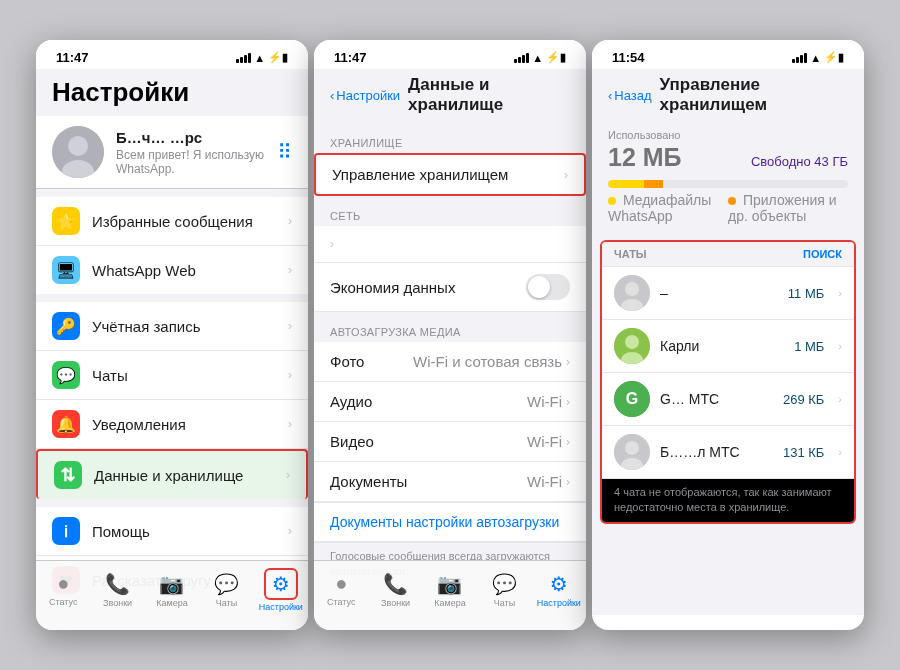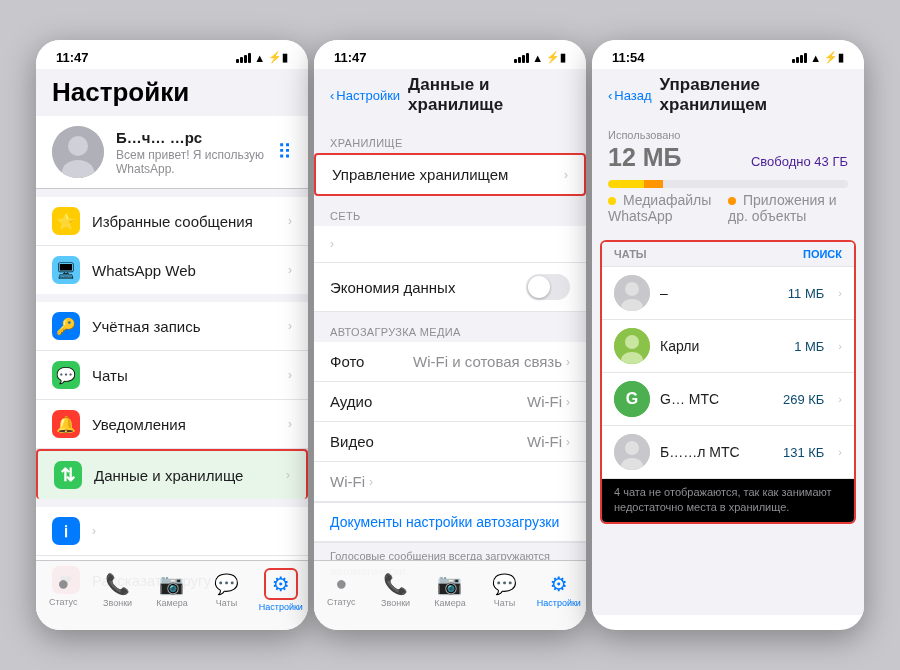--- a/index.html
+++ b/index.html
@@ -13,21 +13,21 @@
       font-family: -apple-system, 'SF Pro Text', 'Helvetica Neue', sans-serif;
       overflow: hidden;
     }
     .phones-container {
       display: flex;
       gap: 6px;
       padding: 8px;
     }
     .phone {
       background: #fff;
-      border-radius: 24px;
+      border-radius: 16px;
       overflow: hidden;
       box-shadow: 0 8px 32px rgba(0,0,0,0.35);
       position: relative;
     }
     .phone-1 { width: 272px; height: 590px; }
     .phone-2 { width: 272px; height: 590px; }
     .phone-3 { width: 272px; height: 590px; }
 
     
     .status-bar {
@@ -339,20 +339,21 @@
         <div class="settings-item item-active">
           <div class="item-icon" style="background:#34c759; color:#fff; font-size:18px; font-weight:700;">⇅</div>
           <span class="item-label">Данные и хранилище</span>
           <span class="item-chevron">›</span>
         </div>
       </div>
 
       <div class="settings-section" style="margin-top:8px;">
         <div class="settings-item">
           <div class="item-icon" style="background:#007aff; color:#fff; font-weight:700;">ℹ</div>
+          <span class="item-label">Помощь</span>
           <span class="item-chevron">›</span>
         </div>
         <div class="settings-item">
           <div class="item-icon" style="background:#ff2d55;">❤</div>
           <span class="item-label">Рассказать другу</span>
           <span class="item-chevron">›</span>
         </div>
       </div>
     </div>
 
@@ -439,20 +440,21 @@
           <span class="list-row-label">Аудио</span>
           <span class="list-row-value">Wi-Fi</span>
           <span class="list-row-chevron">›</span>
         </div>
         <div class="list-row">
           <span class="list-row-label">Видео</span>
           <span class="list-row-value">Wi-Fi</span>
           <span class="list-row-chevron">›</span>
         </div>
         <div class="list-row">
+          <span class="list-row-label">Документы</span>
           <span class="list-row-value">Wi-Fi</span>
           <span class="list-row-chevron">›</span>
         </div>
       </div>
 
       <div style="background:#fff; border-top: 0.5px solid #e5e5ea; border-bottom: 0.5px solid #e5e5ea;">
         <div class="list-row">
           <span class="list-row-label" style="color:#007aff; font-size:14px;">Документы настройки автозагрузки</span>
         </div>
       </div>

